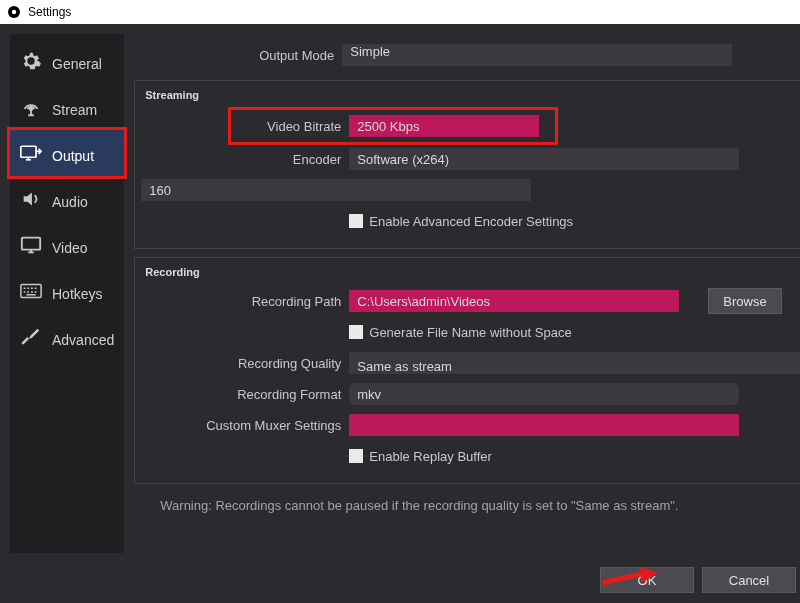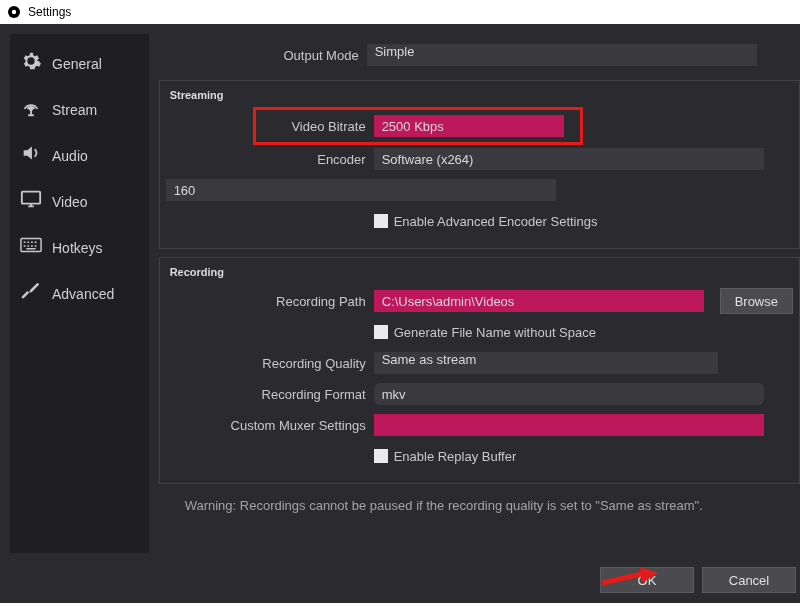--- a/index.html
+++ b/index.html
@@ -195,20 +195,31 @@
       <span class="sicon">
         <svg width="22" height="22" viewBox="0 0 24 24" fill="none" stroke="#c8c8c8" stroke-width="2">
             <path d="M5 14a8 8 0 0114 0"></path>
             <path d="M8 14a5 5 0 018 0"></path>
             <circle cx="12" cy="14" r="1.4" fill="#c8c8c8"></circle>
             <path d="M12 15v5M9 21h6"></path>
           </svg>
       </span>
       <span class="label">Stream</span>
     </div>
+    <div class="side-item selected red-box">
+      <span class="sicon">
+        <svg width="24" height="20" viewBox="0 0 26 20" fill="none" stroke="#ffffff" stroke-width="2">
+            <rect x="1" y="2" width="18" height="13" rx="1"></rect>
+            <path d="M7 18h6"></path>
+            <path d="M10 15v3"></path>
+            <path d="M19 8h6M22 5l3 3-3 3" stroke="#fff"></path>
+          </svg>
+      </span>
+      <span class="label">Output</span>
+    </div>
     <div class="side-item">
       <span class="sicon">
         <svg width="22" height="22" viewBox="0 0 24 24" fill="#c8c8c8">
             <path d="M4 9v6h4l5 4V5L8 9H4z"></path>
             <path d="M16 8a5 5 0 010 8" fill="none" stroke="#c8c8c8" stroke-width="2"></path>
           </svg>
       </span>
       <span class="label">Audio</span>
     </div>
     <div class="side-item">
@@ -288,21 +299,21 @@
           </label>
         </div>
       </div>
     </div>
 
     <div class="group">
       <div class="group-title">Recording</div>
 
       <div class="row">
         <div class="lbl">Recording Path</div>
-        <div class="val" style="gap:8px;align-items:center;">
+        <div class="val" style="gap:21px;align-items:center;">
           <div class="field dark" style="width:330px; display:flex; align-items:center;">
             <span>C:\Users\admin\Videos</span>
           </div>
           <div class="btn" style="margin-left:8px;">
             <span>Browse</span>
           </div>
         </div>
       </div>
 
       <div class="row">
@@ -311,21 +322,21 @@
           <label class="chk">
             <span class="box"></span>
             <span>Generate File Name without Space</span>
           </label>
         </div>
       </div>
 
       <div class="row">
         <div class="lbl">Recording Quality</div>
         <div class="val">
-          <div class="field" style="width:344px; display:flex; align-items:flex-start;">
+          <div class="field" style="width:452px; display:flex; align-items:flex-end;">
             <span>Same as stream</span>
           </div>
         </div>
       </div>
 
       <div class="row">
         <div class="lbl">Recording Format</div>
         <div class="val">
           <div class="field" style="width:390px; display:flex; align-items:center;border-radius:6px;">
             <span>mkv</span>

